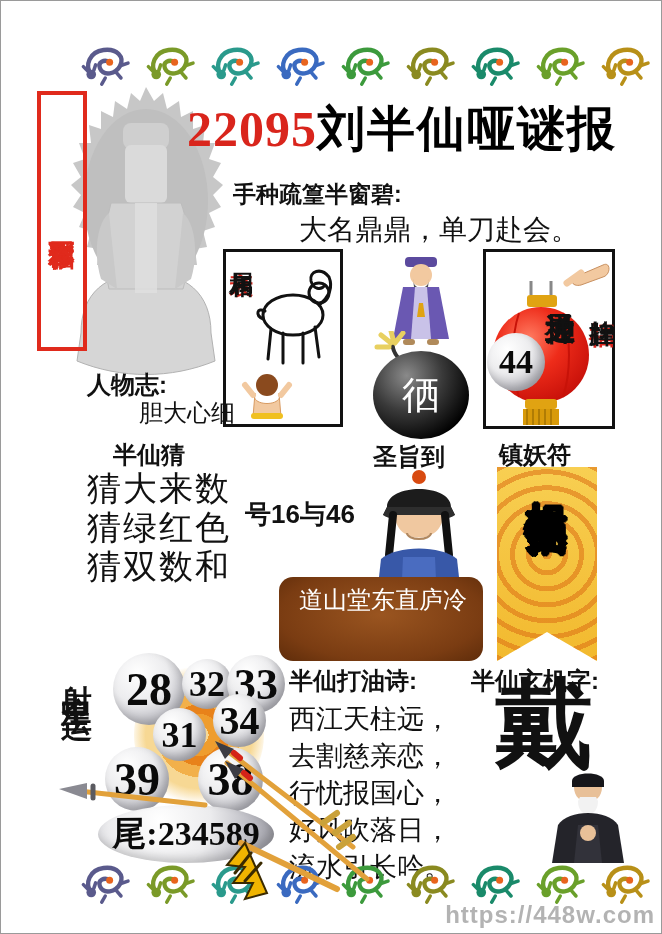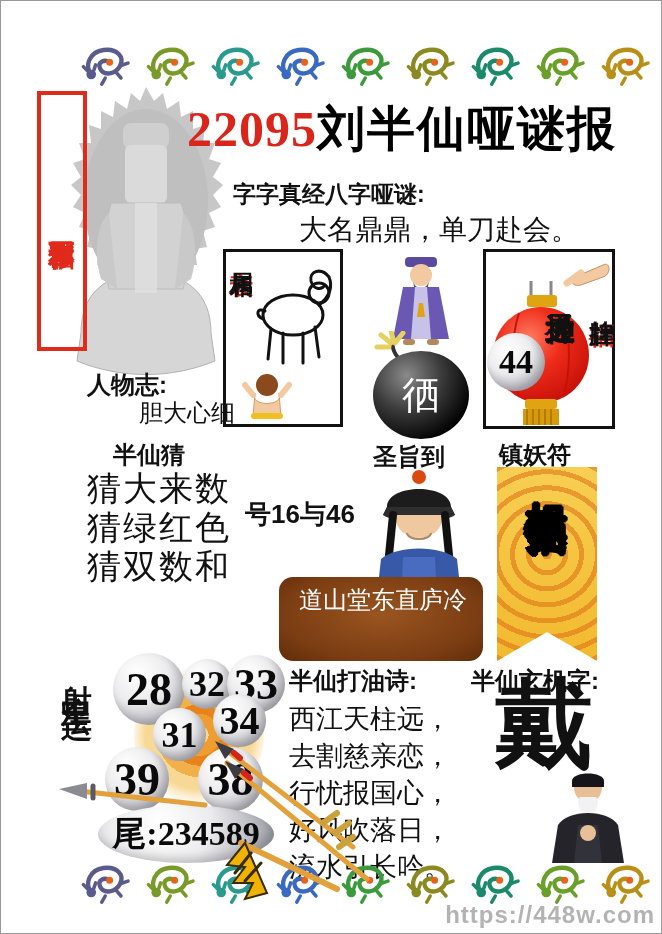--- a/index.html
+++ b/index.html
@@ -168,21 +168,21 @@
 
   <div class="abs side-banner">
     <span>可用于福彩和体彩</span>
   </div>
 
   <div class="abs title-row">
     <span class="issue">22095</span>
       <span class="title-cn">刘半仙哑谜报</span>
   </div>
 
-  <div class="abs riddle-label">字字真经八字哑谜:</div>
+  <div class="abs riddle-label">手种疏篁半窗碧:</div>
   <div class="abs riddle-text serif">大名鼎鼎，单刀赴会。</div>
 
   <div class="abs box zodiac-box"></div>
   <div class="abs zodiac-tag">
     <span class="red">衰</span><span>属相</span>
   </div>
   <svg class="layer" style="left:240px;top:256px;" width="100" height="166" viewBox="0 0 100 166">
     <g stroke="#111" stroke-width="3" fill="none" stroke-linecap="round">
       <ellipse cx="52" cy="58" rx="30" ry="20"></ellipse>
       <path d="M30 72 l-3 30 M42 76 l0 30 M62 76 l0 30 M74 70 l4 30"></path>

